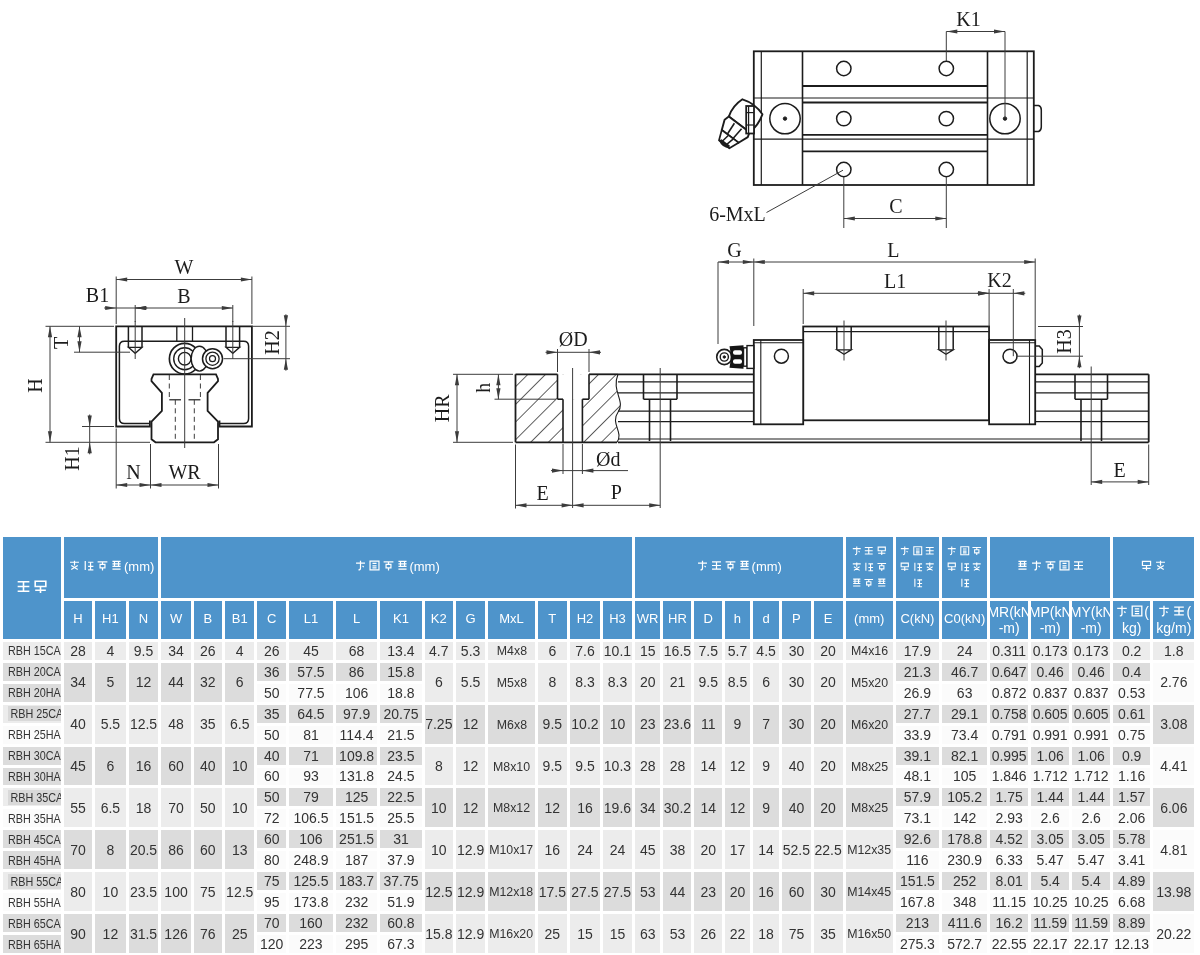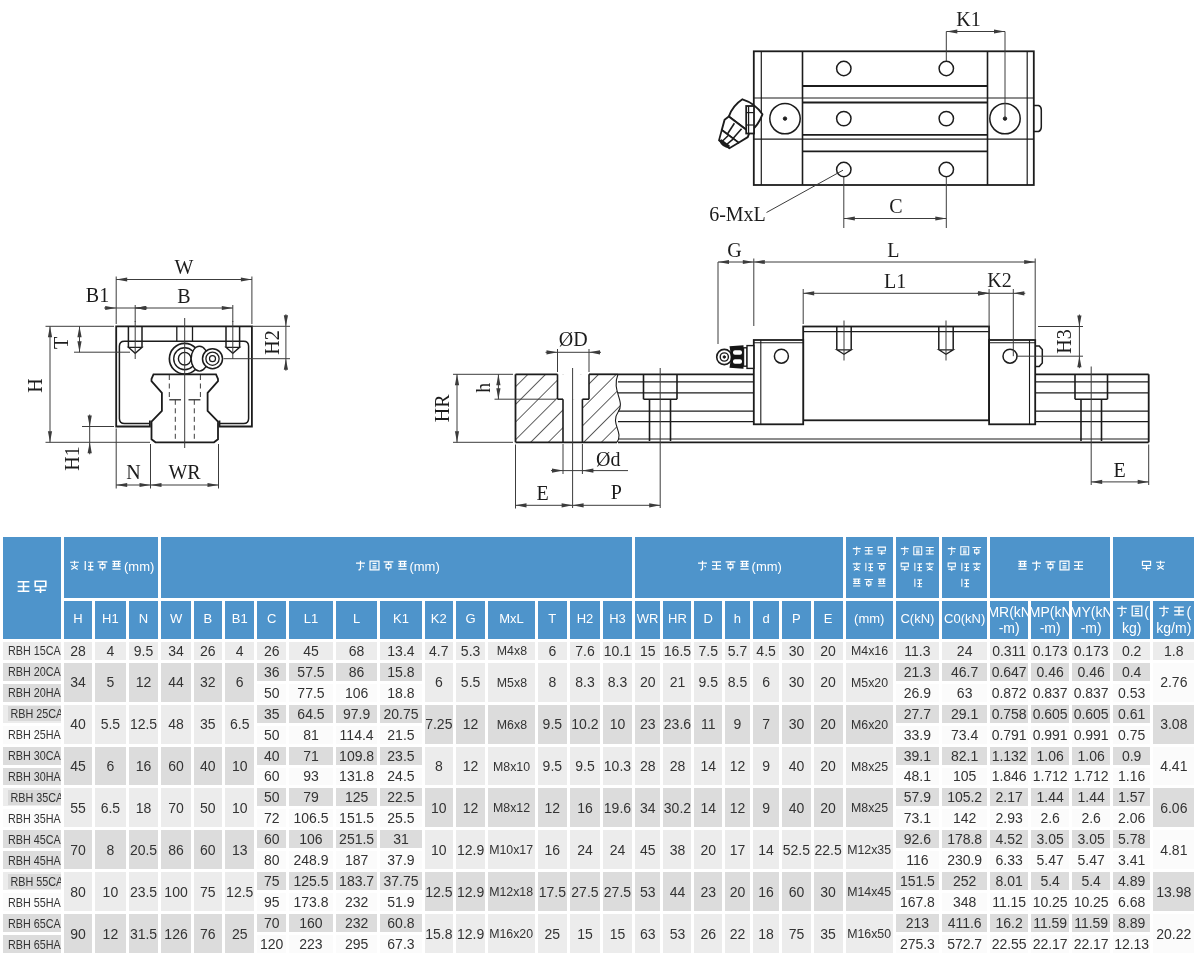--- a/index.html
+++ b/index.html
@@ -619,21 +619,21 @@
     <div class="bd lt" style="grid-area:3/23">
       <span>30</span>
     </div>
     <div class="bd lt" style="grid-area:3/24">
       <span>20</span>
     </div>
     <div class="bd lt cn" style="grid-area:3/25">
       <span>M4x16</span>
     </div>
     <div class="bd lt" style="grid-area:3/26">
-      <span>11.3</span>
+      <span>17.9</span>
     </div>
     <div class="bd lt" style="grid-area:3/27">
       <span>24</span>
     </div>
     <div class="bd lt" style="grid-area:3/28">
       <span>0.311</span>
     </div>
     <div class="bd lt" style="grid-area:3/29">
       <span>0.173</span>
     </div>
@@ -994,21 +994,21 @@
     <div class="bd cn lt" style="grid-area:8/25/span 2/span 1">
       <span>M8x25</span>
     </div>
     <div class="bd dk" style="grid-area:8/26">
       <span>39.1</span>
     </div>
     <div class="bd dk" style="grid-area:8/27">
       <span>82.1</span>
     </div>
     <div class="bd dk" style="grid-area:8/28">
-      <span>1.132</span>
+      <span>0.995</span>
     </div>
     <div class="bd dk" style="grid-area:8/29">
       <span>1.06</span>
     </div>
     <div class="bd dk" style="grid-area:8/30">
       <span>1.06</span>
     </div>
     <div class="bd dk" style="grid-area:8/31">
       <span>0.9</span>
     </div>
@@ -1123,21 +1123,21 @@
     <div class="bd cn dk" style="grid-area:10/25/span 2/span 1">
       <span>M8x25</span>
     </div>
     <div class="bd dk" style="grid-area:10/26">
       <span>57.9</span>
     </div>
     <div class="bd dk" style="grid-area:10/27">
       <span>105.2</span>
     </div>
     <div class="bd dk" style="grid-area:10/28">
-      <span>2.17</span>
+      <span>1.75</span>
     </div>
     <div class="bd dk" style="grid-area:10/29">
       <span>1.44</span>
     </div>
     <div class="bd dk" style="grid-area:10/30">
       <span>1.44</span>
     </div>
     <div class="bd dk" style="grid-area:10/31">
       <span>1.57</span>
     </div>

